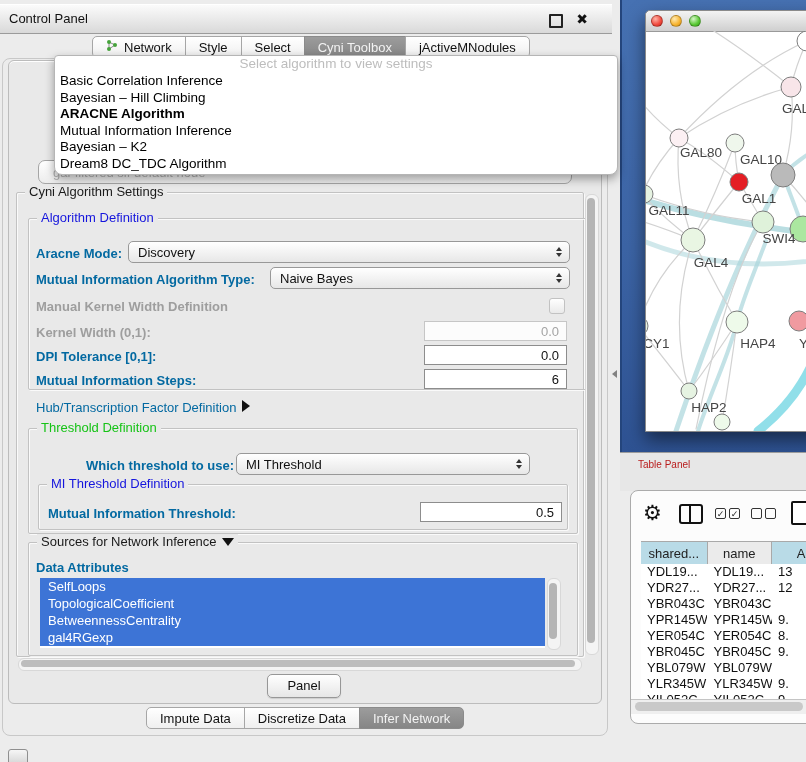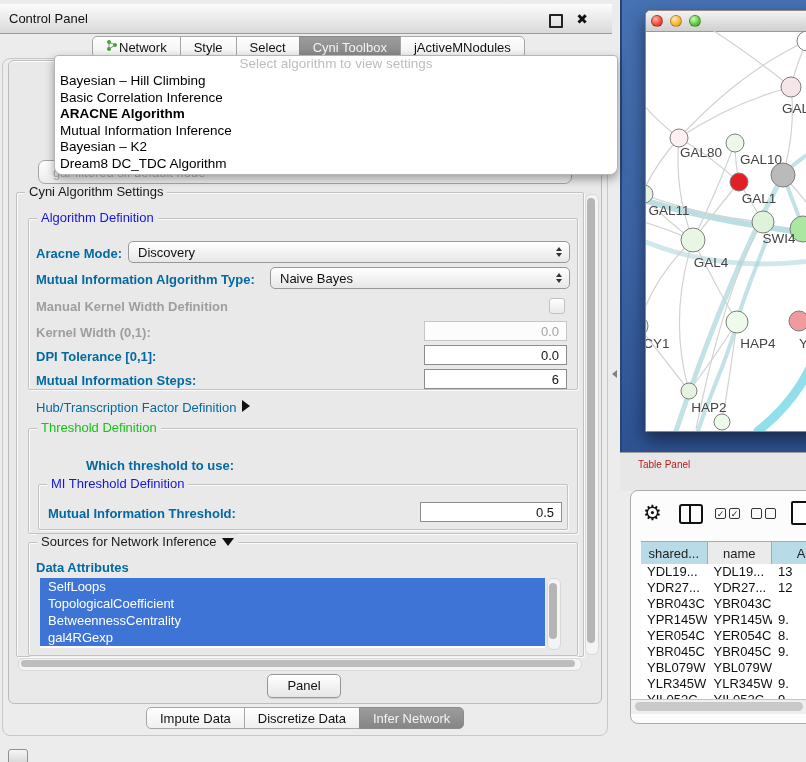--- a/index.html
+++ b/index.html
@@ -9,21 +9,21 @@
   .cp{position:absolute;left:0;top:0;width:614px;height:762px;}
   .cp-titlebar{position:absolute;left:0;top:4px;width:612px;height:28px;
     background:linear-gradient(#fbfbfb,#d9d9d9);border-top:1px solid #fff;border-bottom:1px solid #9b9b9b;}
   .cp-title{position:absolute;left:9px;top:6px;font-size:13px;color:#111;text-align:center;}
   .win-float{position:absolute;right:49px;top:9px;width:10px;height:10px;border:2px solid #222;border-radius:1px;}
   .win-close{position:absolute;right:24px;top:6px;font-size:14px;font-weight:bold;color:#111;}
 
   .tabstrip{position:absolute;display:flex;height:22px;z-index:20;}
   .tabstrip.top{left:92px;top:36px;}
   .tabstrip.bottom{left:146px;top:707px;}
-  .seg{display:flex;align-items:center;padding:0 13px;font-size:13px;color:#111;height:20px;
+  .seg{display:flex;align-items:center;gap:5px;padding:0 13px;font-size:13px;color:#111;height:20px;
     background:linear-gradient(#ffffff,#efefef);border:1px solid #a6a6a6;margin-left:-1px;white-space:nowrap;}
   .seg:first-child{border-radius:5px 0 0 5px;margin-left:0;}
   .seg:last-child{border-radius:0 5px 5px 0;}
   .seg.sel{background:linear-gradient(#9c9c9c,#868686);color:#f3f3f3;border-color:#8b8b8b;}
 
   .cp-outer{position:absolute;left:2px;top:58px;width:604px;height:676px;border:1px solid #c8c8c8;border-radius:8px;background:#ececec;}
   .cp-body{position:absolute;left:8px;top:60px;width:592px;height:642px;border:1px solid #bcbcbc;border-radius:6px;
     background:#e9e9e9;box-shadow:inset 0 1px 0 #fff;}
 
   .netcombo{position:absolute;left:38px;top:160px;width:534px;height:24px;border:1px solid #a5a5a5;border-radius:7px;
@@ -147,34 +147,34 @@
         <div class="seg">
           <span>jActiveMNodules</span>
         </div>
       </div>
 
     <div class="netcombo">gal-filtered sif default node</div>
 
     <div class="popup">
       <div class="popup-ph">Select algorithm to view settings</div>
       <div id="algo-list">
+          <div class="popup-opt">Basic Correlation Inference</div>
           <div class="popup-opt">Bayesian – Hill Climbing</div>
-          <div class="popup-opt">Basic Correlation Inference</div>
           <div class="popup-opt bold">ARACNE Algorithm</div>
           <div class="popup-opt">Mutual Information Inference</div>
           <div class="popup-opt">Bayesian – K2</div>
           <div class="popup-opt">Dream8 DC_TDC Algorithm</div>
         </div>
     </div>
 
     <div class="grp" style="left:16px;top:192px;width:566px;height:463px;">
       <span class="legend">Cyni Algorithm Settings</span>
     </div>
 
-    <div class="grp" style="left:28px;top:218px;width:548px;height:170px;">
+    <div class="grp" style="left:28px;top:218px;width:548px;height:170px;padding-left:15px;">
       <span class="legend blue">Algorithm Definition</span>
     </div>
     <span class="lbl" style="left:36px;top:246px;">Aracne Mode:</span>
     <div class="combo" style="left:128px;top:241px;width:442px;">
       <span>Discovery</span>
       <span class="stepper">
           <i class="up"></i>
           <i class="dn"></i>
         </span>
     </div>
@@ -197,20 +197,27 @@
 
     <span class="lbl plain" style="left:36px;top:400px;">
       <span>Hub/Transcription Factor Definition</span>
       <span class="tri-right"></span>
     </span>
 
     <div class="grp" style="left:28px;top:428px;width:548px;height:104px;">
       <span class="legend green">Threshold Definition</span>
     </div>
     <span class="lbl" style="left:86px;top:458px;">Which threshold to use:</span>
+    <div class="combo" style="left:236px;top:453px;width:294px;">
+      <span>MI Threshold</span>
+      <span class="stepper">
+          <i class="up"></i>
+          <i class="dn"></i>
+        </span>
+    </div>
     <div class="grp" style="left:38px;top:484px;width:528px;height:44px;">
       <span class="legend blue">MI Threshold Definition</span>
     </div>
     <span class="lbl" style="left:48px;top:506px;">Mutual Information Threshold:</span>
     <div class="field" style="left:420px;top:502px;width:142px;">0.5</div>
 
     <div class="grp" style="left:28px;top:542px;width:548px;height:112px;">
       <span class="legend">
         <span>Sources for Network Inference</span>
         <span class="tri-down"></span>

